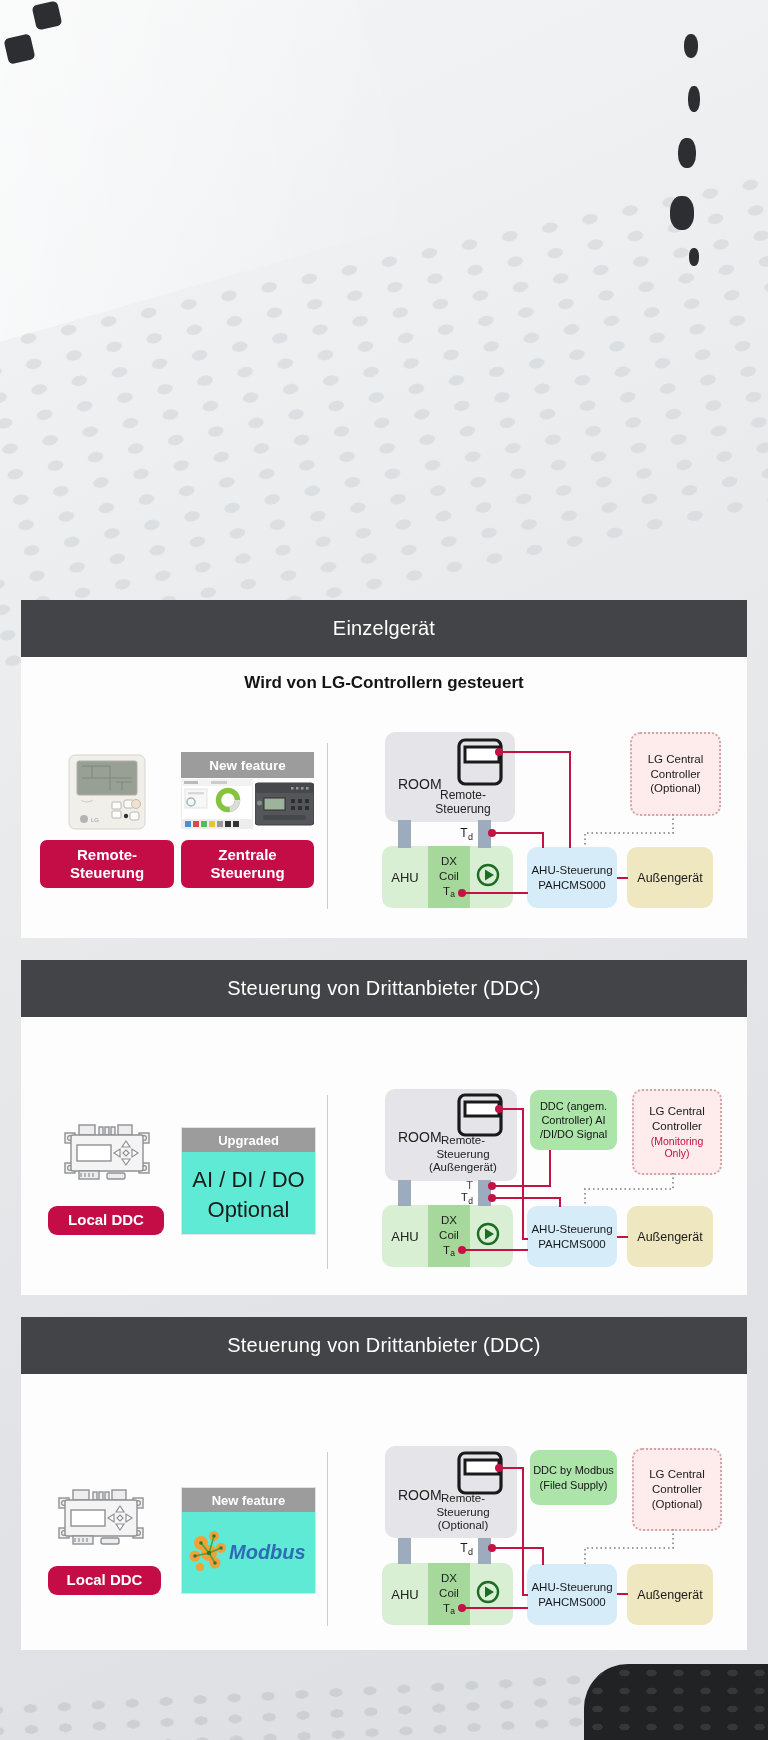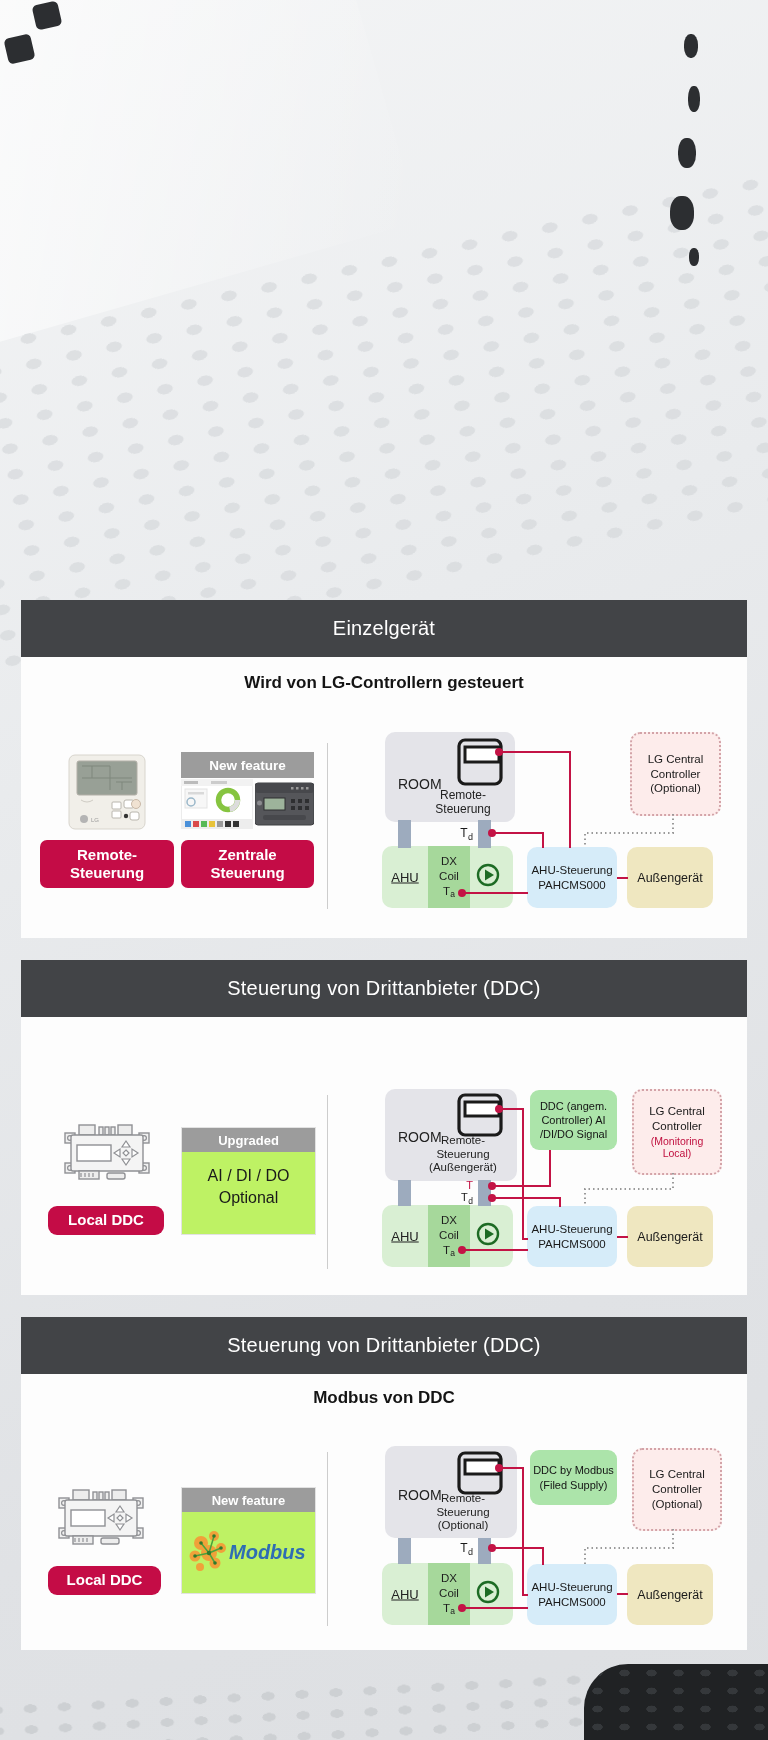--- a/index.html
+++ b/index.html
@@ -43,43 +43,43 @@
   .subtitle{position:absolute;top:16px;left:0;right:0;text-align:center;font-size:17px;font-weight:bold;color:#141414;}
   .divider{position:absolute;left:306px;width:1px;background:#cdcdcd;}
   .wires{position:absolute;inset:0;z-index:5;pointer-events:none;}
   .room-box{position:absolute;background:#e4e4e9;border-radius:10px;}
   .room-label{position:absolute;font-size:14px;color:#222;}
   .remote-icon{position:absolute;}
   .remote-caption{position:absolute;text-align:center;font-size:12px;line-height:1.2;color:#222;}
   .remote-caption.small{font-size:11.5px;line-height:1.18;}
   .green-row{position:absolute;background:#d9efd3;border-radius:10px;}
   .dx-col{position:absolute;top:0;bottom:0;background:#a6d89b;}
-  .ahu-label{position:absolute;top:50%;transform:translateY(-50%);text-align:center;font-size:13px;color:#222;text-decoration:underline;}
+  .ahu-label{position:absolute;top:50%;transform:translateY(-50%);text-align:center;font-size:13px;color:#222;}
   .dx-text{position:absolute;top:8px;text-align:center;font-size:11.5px;line-height:1.3;color:#1d1d1d;}
   .fan-icon{position:absolute;}
   .blue-box{position:absolute;background:#d6ecf9;border-radius:10px;display:flex;flex-direction:column;
     align-items:center;justify-content:center;font-size:11.5px;line-height:1.3;color:#1a1a1a;text-align:center;}
   .tan-box{position:absolute;background:#efe7c0;border-radius:10px;display:flex;align-items:center;justify-content:center;
     font-size:12.5px;color:#1a1a1a;}
   .pink-box{position:absolute;background:#fdeceb;border:2px dotted #d3a3a8;border-radius:10px;display:flex;
     flex-direction:column;align-items:center;justify-content:center;font-size:11.5px;line-height:1.3;color:#1a1a1a;text-align:center;}
   .cc-note{color:#c0103f;font-size:10.5px;line-height:1.2;width:72px;text-align:center;margin-top:1px;}
   .ddc-box{position:absolute;background:#ace4aa;border-radius:9px;display:flex;flex-direction:column;
     align-items:center;justify-content:center;font-size:11px;line-height:1.3;color:#141414;text-align:center;}
   .t-tag{position:absolute;text-align:right;font-size:12px;color:#1a1a1a;}
   .t-tag .sub{font-size:9px;position:relative;top:3px;margin-left:.5px;}
   .t-tag.red{color:#c31345;}
   .red-btn{position:absolute;background:#c40c46;color:#fff;border-radius:7px;display:flex;flex-direction:column;
     align-items:center;justify-content:center;font-weight:bold;font-size:15px;line-height:1.22;text-align:center;}
   .banner{position:absolute;background:#9c9c9c;color:#fff;font-weight:bold;font-size:13.5px;
     display:flex;align-items:center;justify-content:center;}
-  .card{position:absolute;background:#bef264;border:1px solid #e2e2e2;}
+  .card{position:absolute;background:#5eead4;border:1px solid #e2e2e2;}
   .card-banner{height:24px;background:#9c9c9c;color:#fff;font-weight:bold;font-size:13px;
     display:flex;align-items:center;justify-content:center;}
-  .feature-text{font-size:16px;color:#1a1a1a;text-align:center;line-height:1.35;margin-top:13px;}
+  .feature-text{font-size:22px;color:#1a1a1a;text-align:center;line-height:1.35;margin-top:13px;}
   .photo{position:absolute;}
 </style>
 </head>
 <body>
 
 <div class="streak"></div>
 <div class="halftone"></div>
 <div class="deco-sq" style="left:34px;top:3px;width:26px;height:25px"></div>
 <div class="deco-sq" style="left:6px;top:36px;width:27px;height:26px"></div>
 <div class="deco-dot" style="left:684px;top:34px;width:14px;height:24px"></div>
@@ -312,21 +312,21 @@
     <div class="blue-box" style="left:506px;top:189px;width:90px;height:61px">
       <div>AHU-Steuerung</div>
       <div>PAHCMS000</div>
     </div>
     <div class="tan-box" style="left:606px;top:189px;width:86px;height:61px">
       <span>Außengerät</span>
     </div>
     <div class="pink-box" style="left:611px;top:72px;width:86px;height:82px">
       <div>LG Central</div>
       <div>Controller</div>
-      <div class="cc-note">(Monitoring Local)</div>
+      <div class="cc-note">(Monitoring Only)</div>
     </div>
 
     <svg class="wires" width="726" height="278" viewBox="0 0 726 278">
       <rect x="377" y="163" width="13" height="26" fill="#9dabbe"></rect>
       <rect x="457" y="163" width="13" height="26" fill="#9dabbe"></rect>
       <polyline points="652,156 652,172 564,172 564,189" fill="none" stroke="#9a9a9a" stroke-width="2" stroke-dasharray="1.5,3"></polyline>
       <polyline points="478,92 502,92 502,222 507,222" fill="none" stroke="#c31345" stroke-width="2"></polyline>
       <polyline points="529,133 529,169 472,169" fill="none" stroke="#c31345" stroke-width="2"></polyline>
       <polyline points="471,181 539,181 539,190" fill="none" stroke="#c31345" stroke-width="2"></polyline>
       <polyline points="441,233 507,233" fill="none" stroke="#c31345" stroke-width="2"></polyline>
@@ -337,21 +337,20 @@
       <circle cx="441" cy="233" r="4" fill="#c31345"></circle>
     </svg>
   </div>
 </section>
 
 <section class="panel" style="top:1317px">
   <div class="panel-header">
     <span>Steuerung von Drittanbieter (DDC)</span>
   </div>
   <div class="panel-body" style="height:276px">
-    <div class="subtitle" style="top:14px">Modbus von DDC</div>
 
     <svg class="photo" style="left:36px;top:112px" width="88" height="66" viewBox="0 0 88 66">
       <g fill="#f1f1f1" stroke="#8f9094" stroke-width="1.4">
         <rect x="2" y="12" width="10" height="10"></rect>
           <rect x="76" y="12" width="10" height="10"></rect>
         <rect x="2" y="42" width="10" height="10"></rect>
           <rect x="76" y="42" width="10" height="10"></rect>
       </g>
       <g fill="none" stroke="#8f9094" stroke-width="1.2">
         <circle cx="7" cy="17" r="2.4"></circle>

